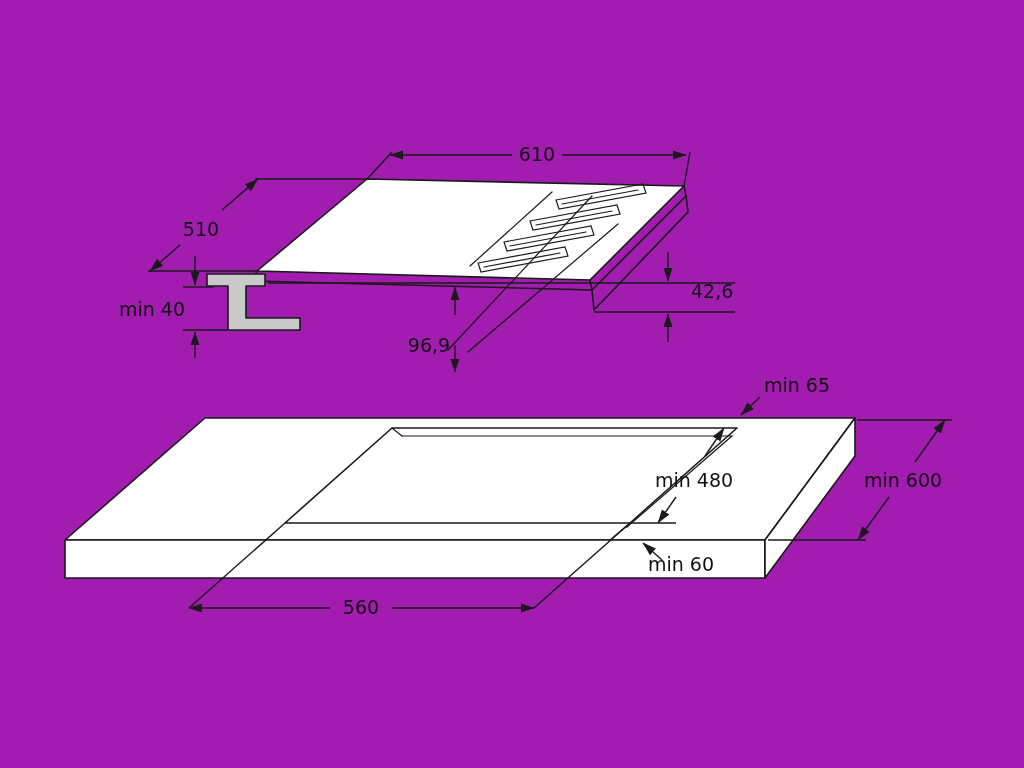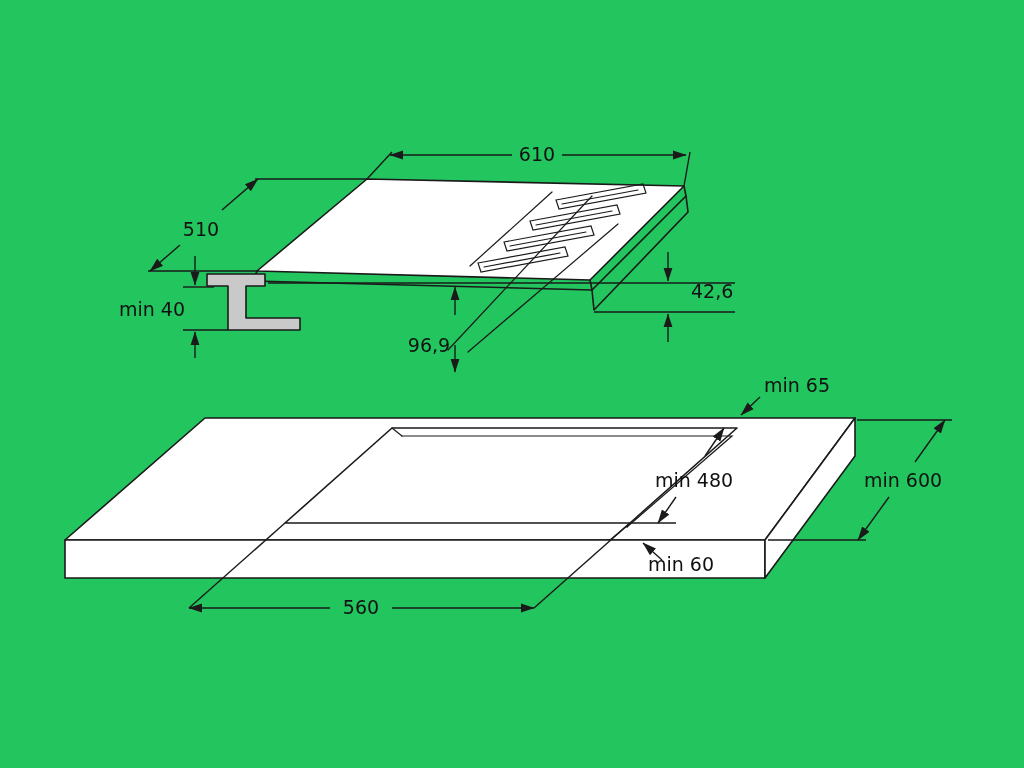--- a/index.html
+++ b/index.html
@@ -8,21 +8,21 @@
     background:#ffffff;
     width:1024px;
     height:768px;
     overflow:hidden;
     font-family:"DejaVu Sans", sans-serif;
   }
   .stage{
     position:relative;
     width:1024px;
     height:768px;
-    background:#22c55e;
+    background:#a21caf;
   }
   svg{display:block;}
   .ln{stroke:#1a1a1a;stroke-width:1.6;fill:none;stroke-linecap:round;stroke-linejoin:round;}
   .ln-thin{stroke:#1a1a1a;stroke-width:1.2;fill:none;stroke-linecap:round;}
   .face{fill:#ffffff;stroke:#1a1a1a;stroke-width:1.6;stroke-linejoin:round;}
   .grayfill{fill:#c9c9c9;stroke:#1a1a1a;stroke-width:1.6;stroke-linejoin:round;}
   .dim{stroke:#1a1a1a;stroke-width:1.4;fill:none;}
   .dim-label{
     font-family:"DejaVu Sans", sans-serif;
     font-size:19px;

